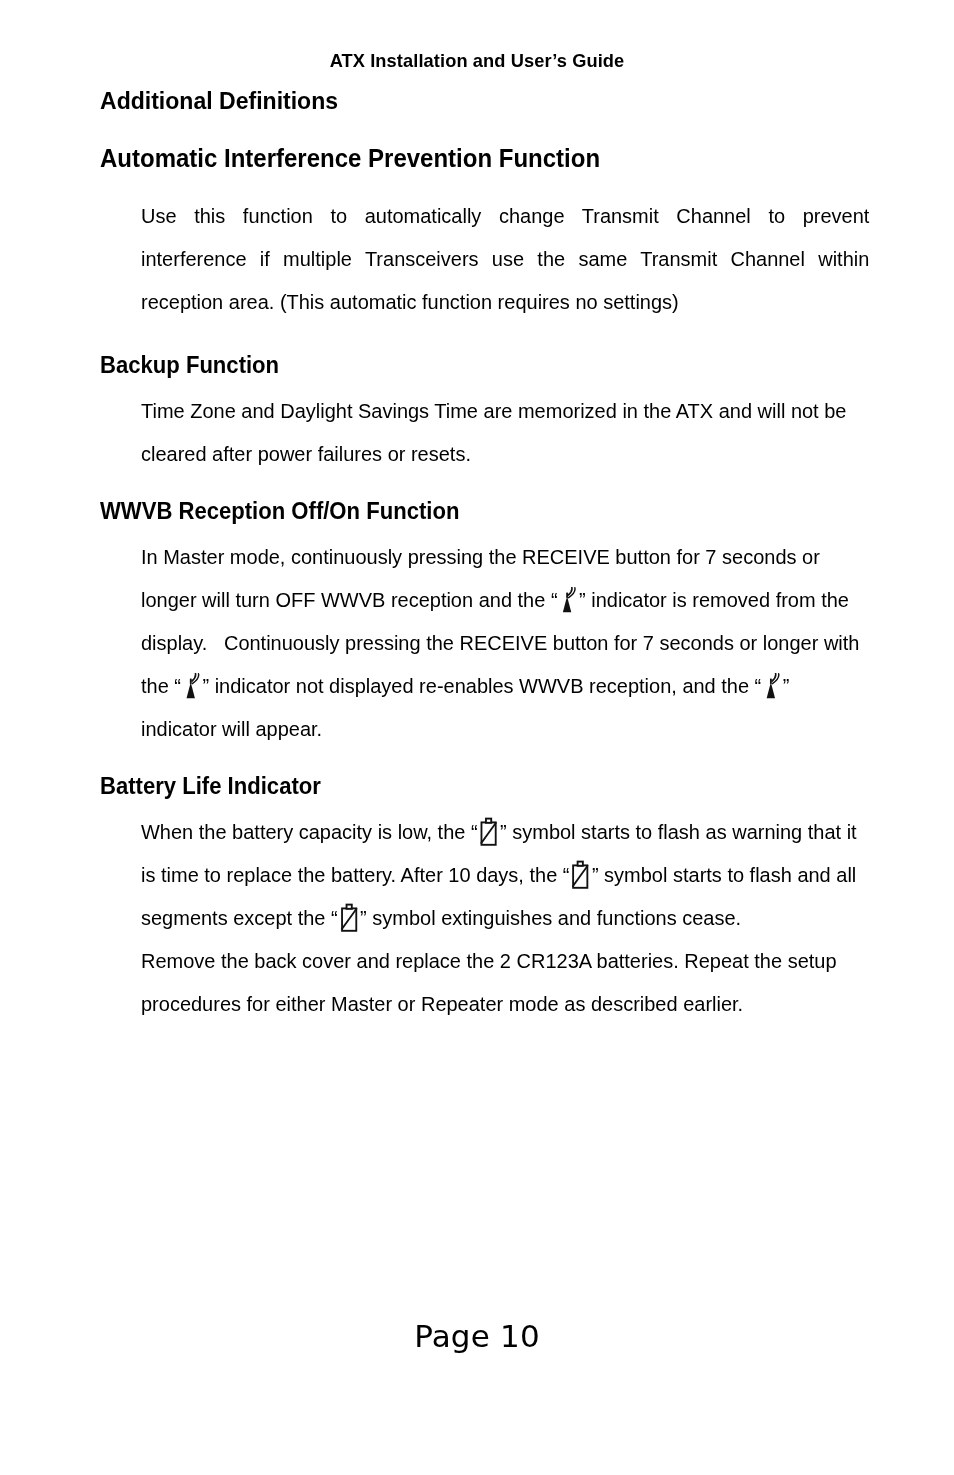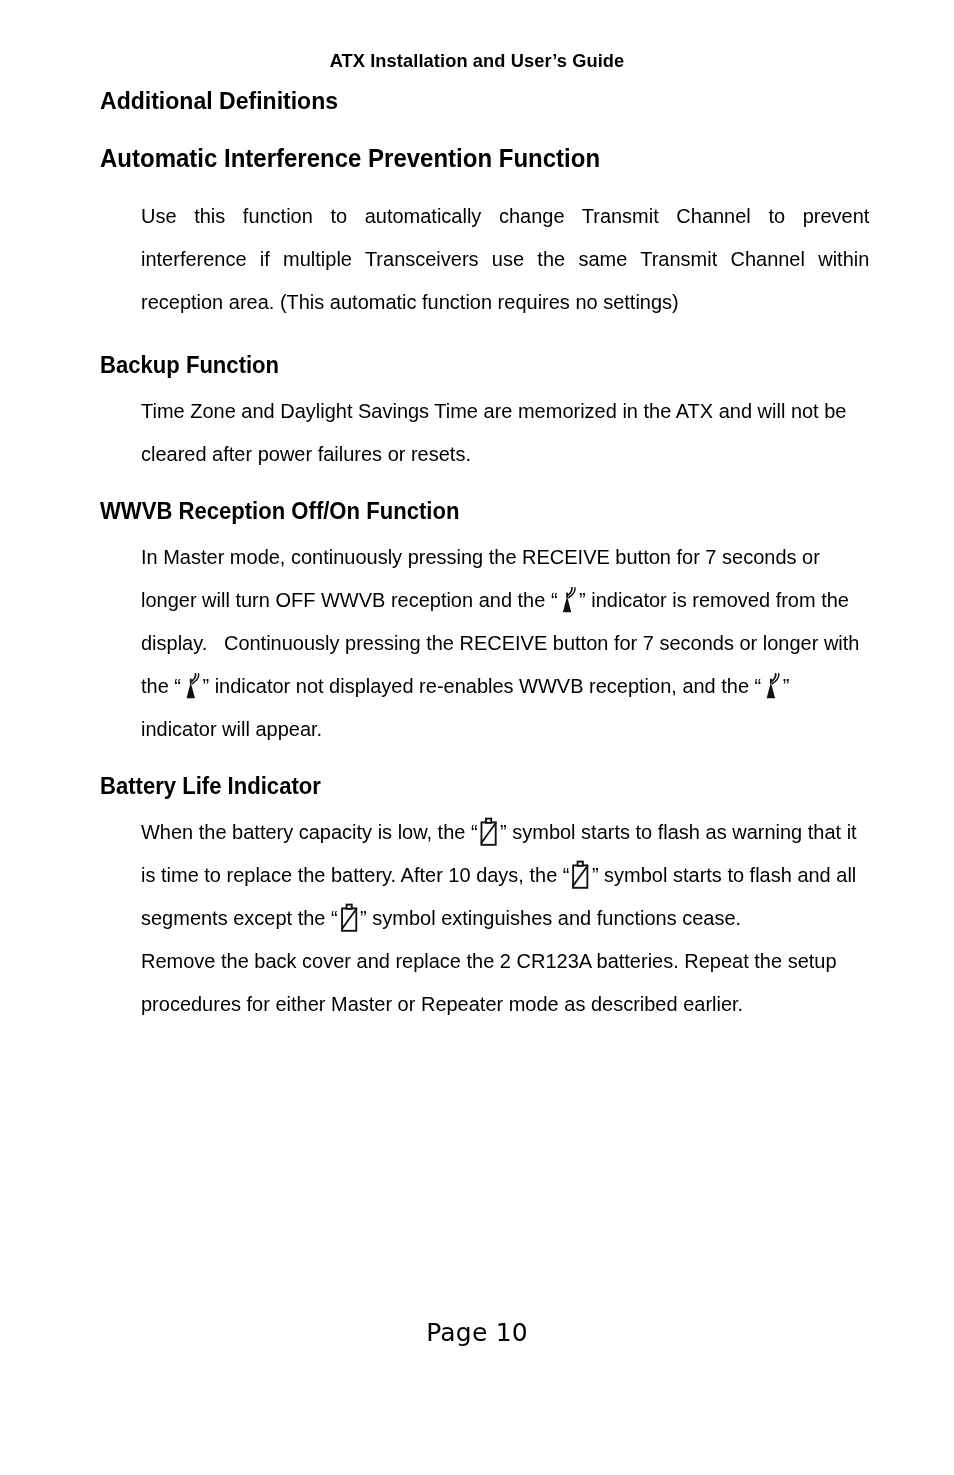--- a/index.html
+++ b/index.html
@@ -108,21 +108,21 @@
   }
   .icon-inline svg { display: block; }
 
   
   .doc-footer {
     position: absolute;
     left: 0;
     top: 1318px;
     width: 954px;
     text-align: center;
-    font-size: 25px;
+    font-size: 31px;
     font-weight: 400;
     font-family: "DejaVu Sans", sans-serif;
     letter-spacing: .2px;
   }
 </style>
 </head>
 <body>
 
 <div class="page">
 

